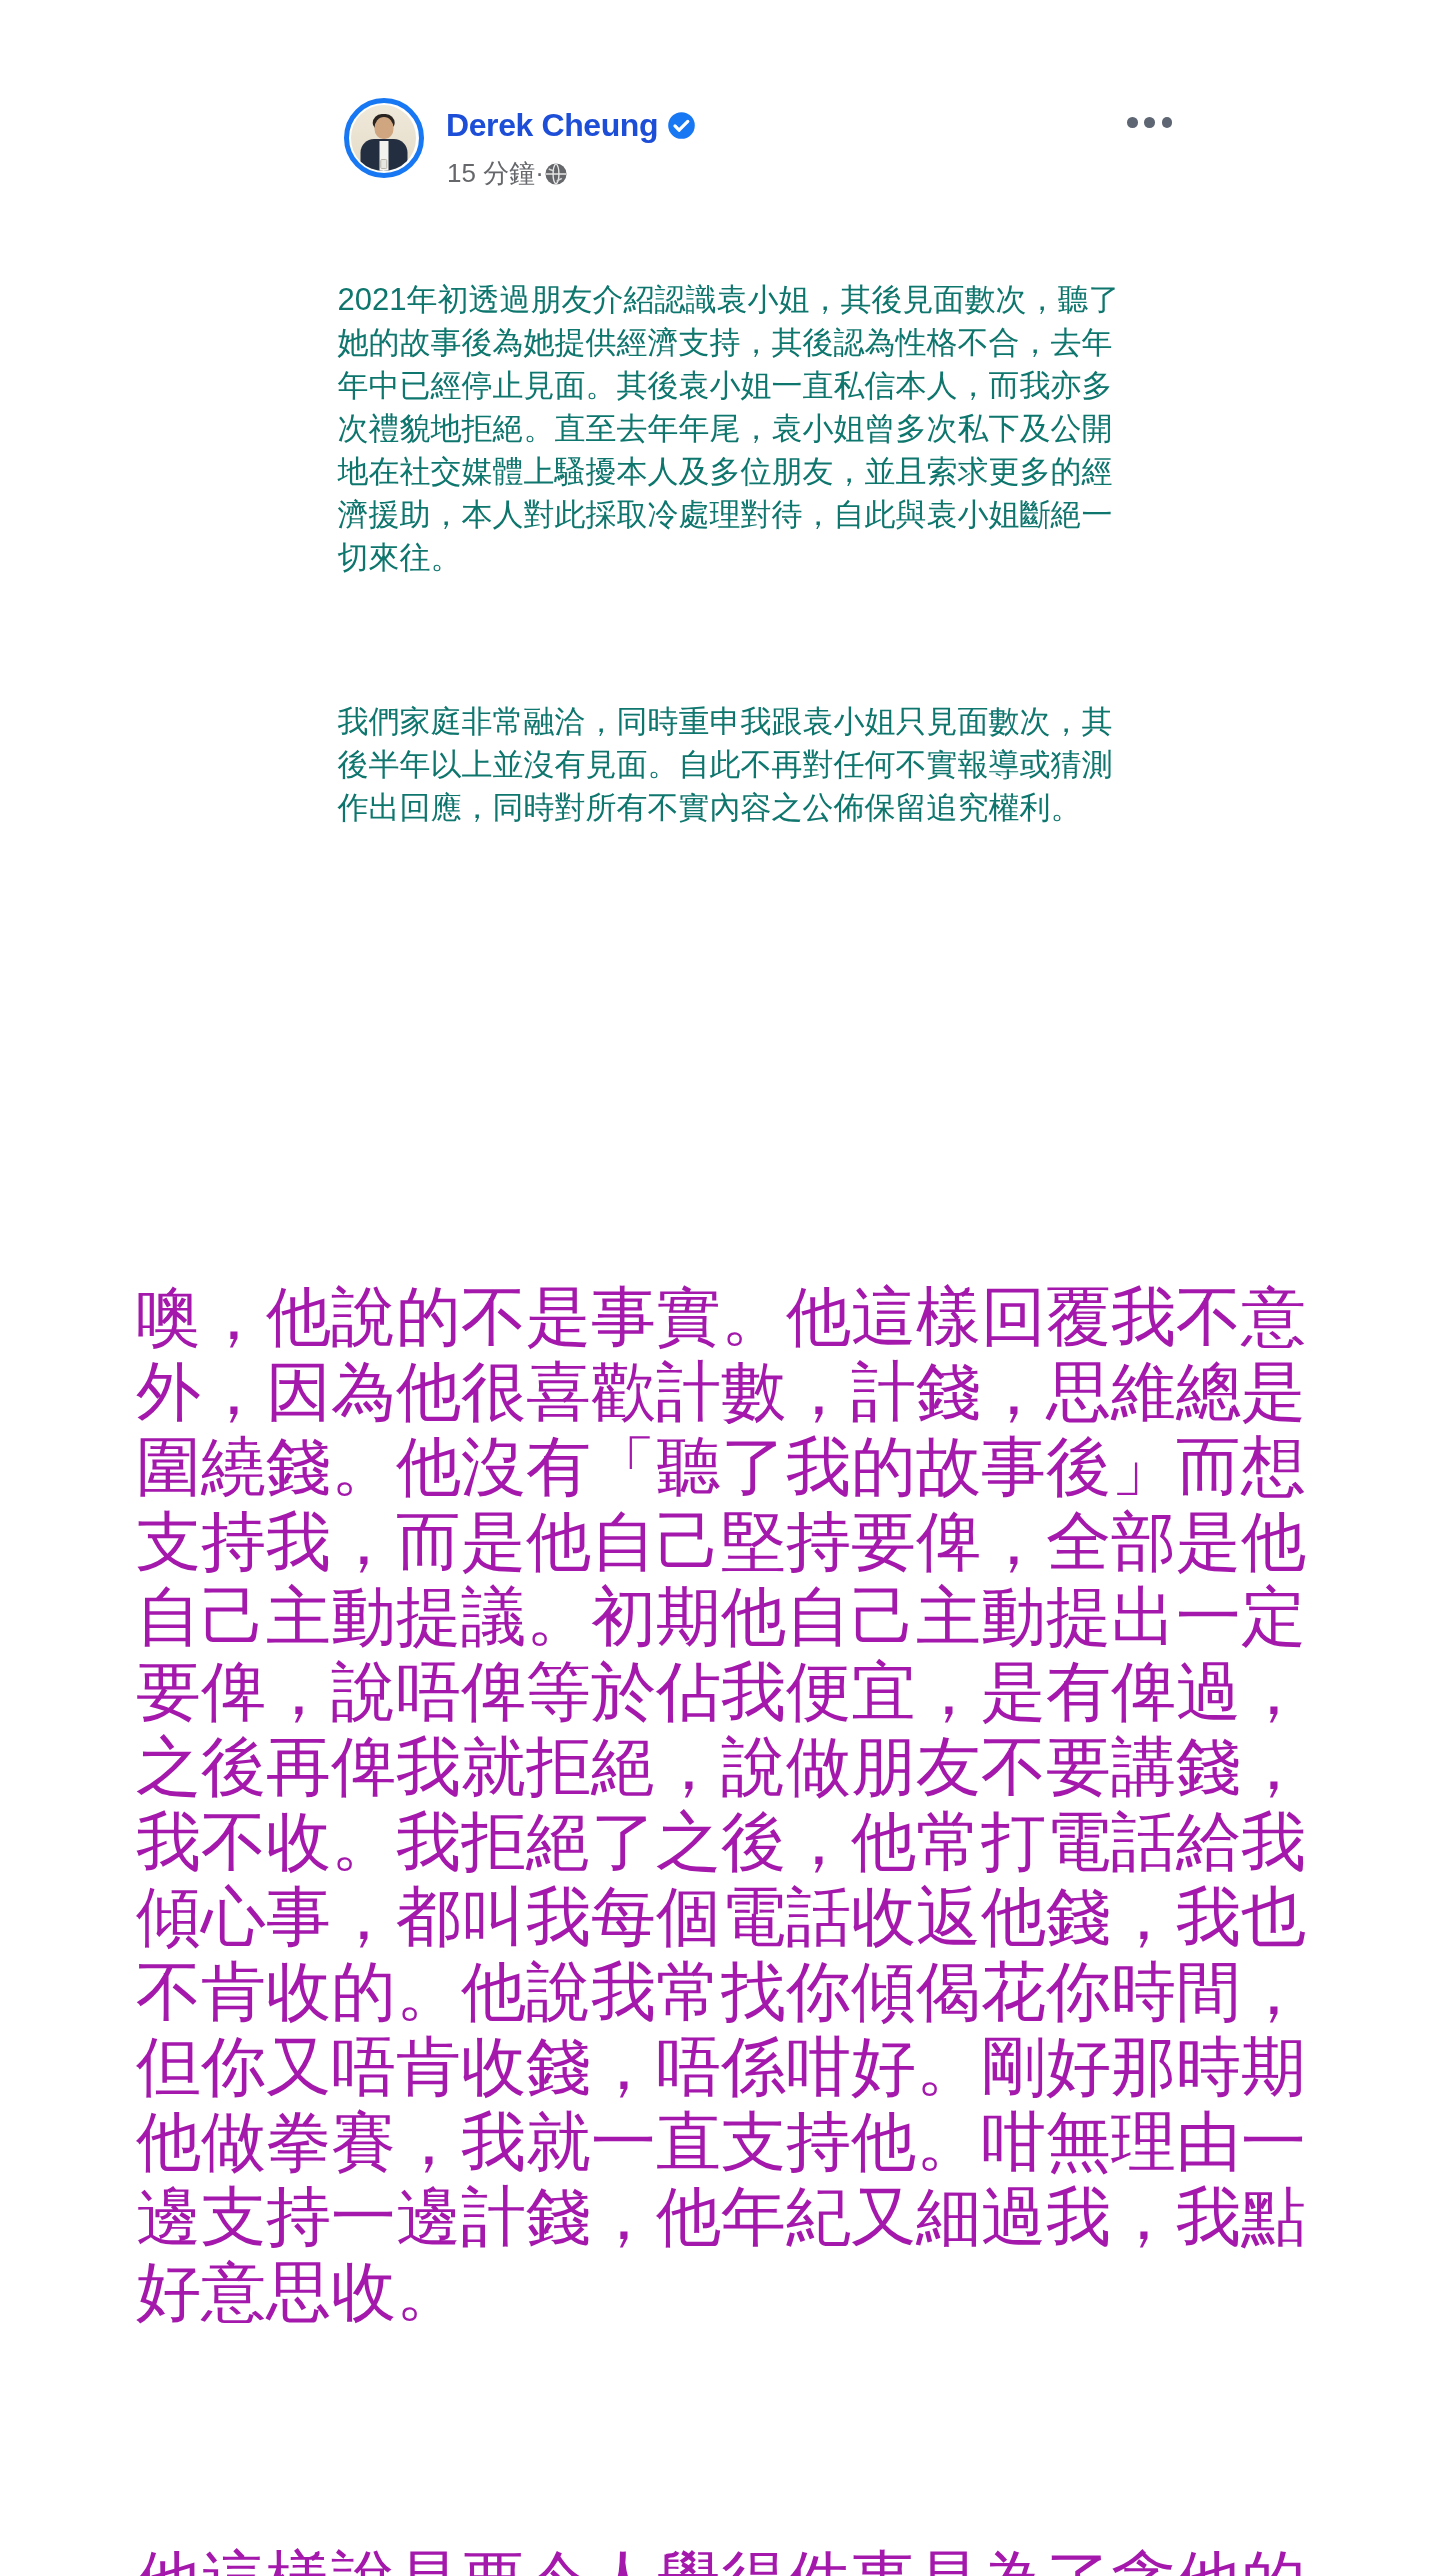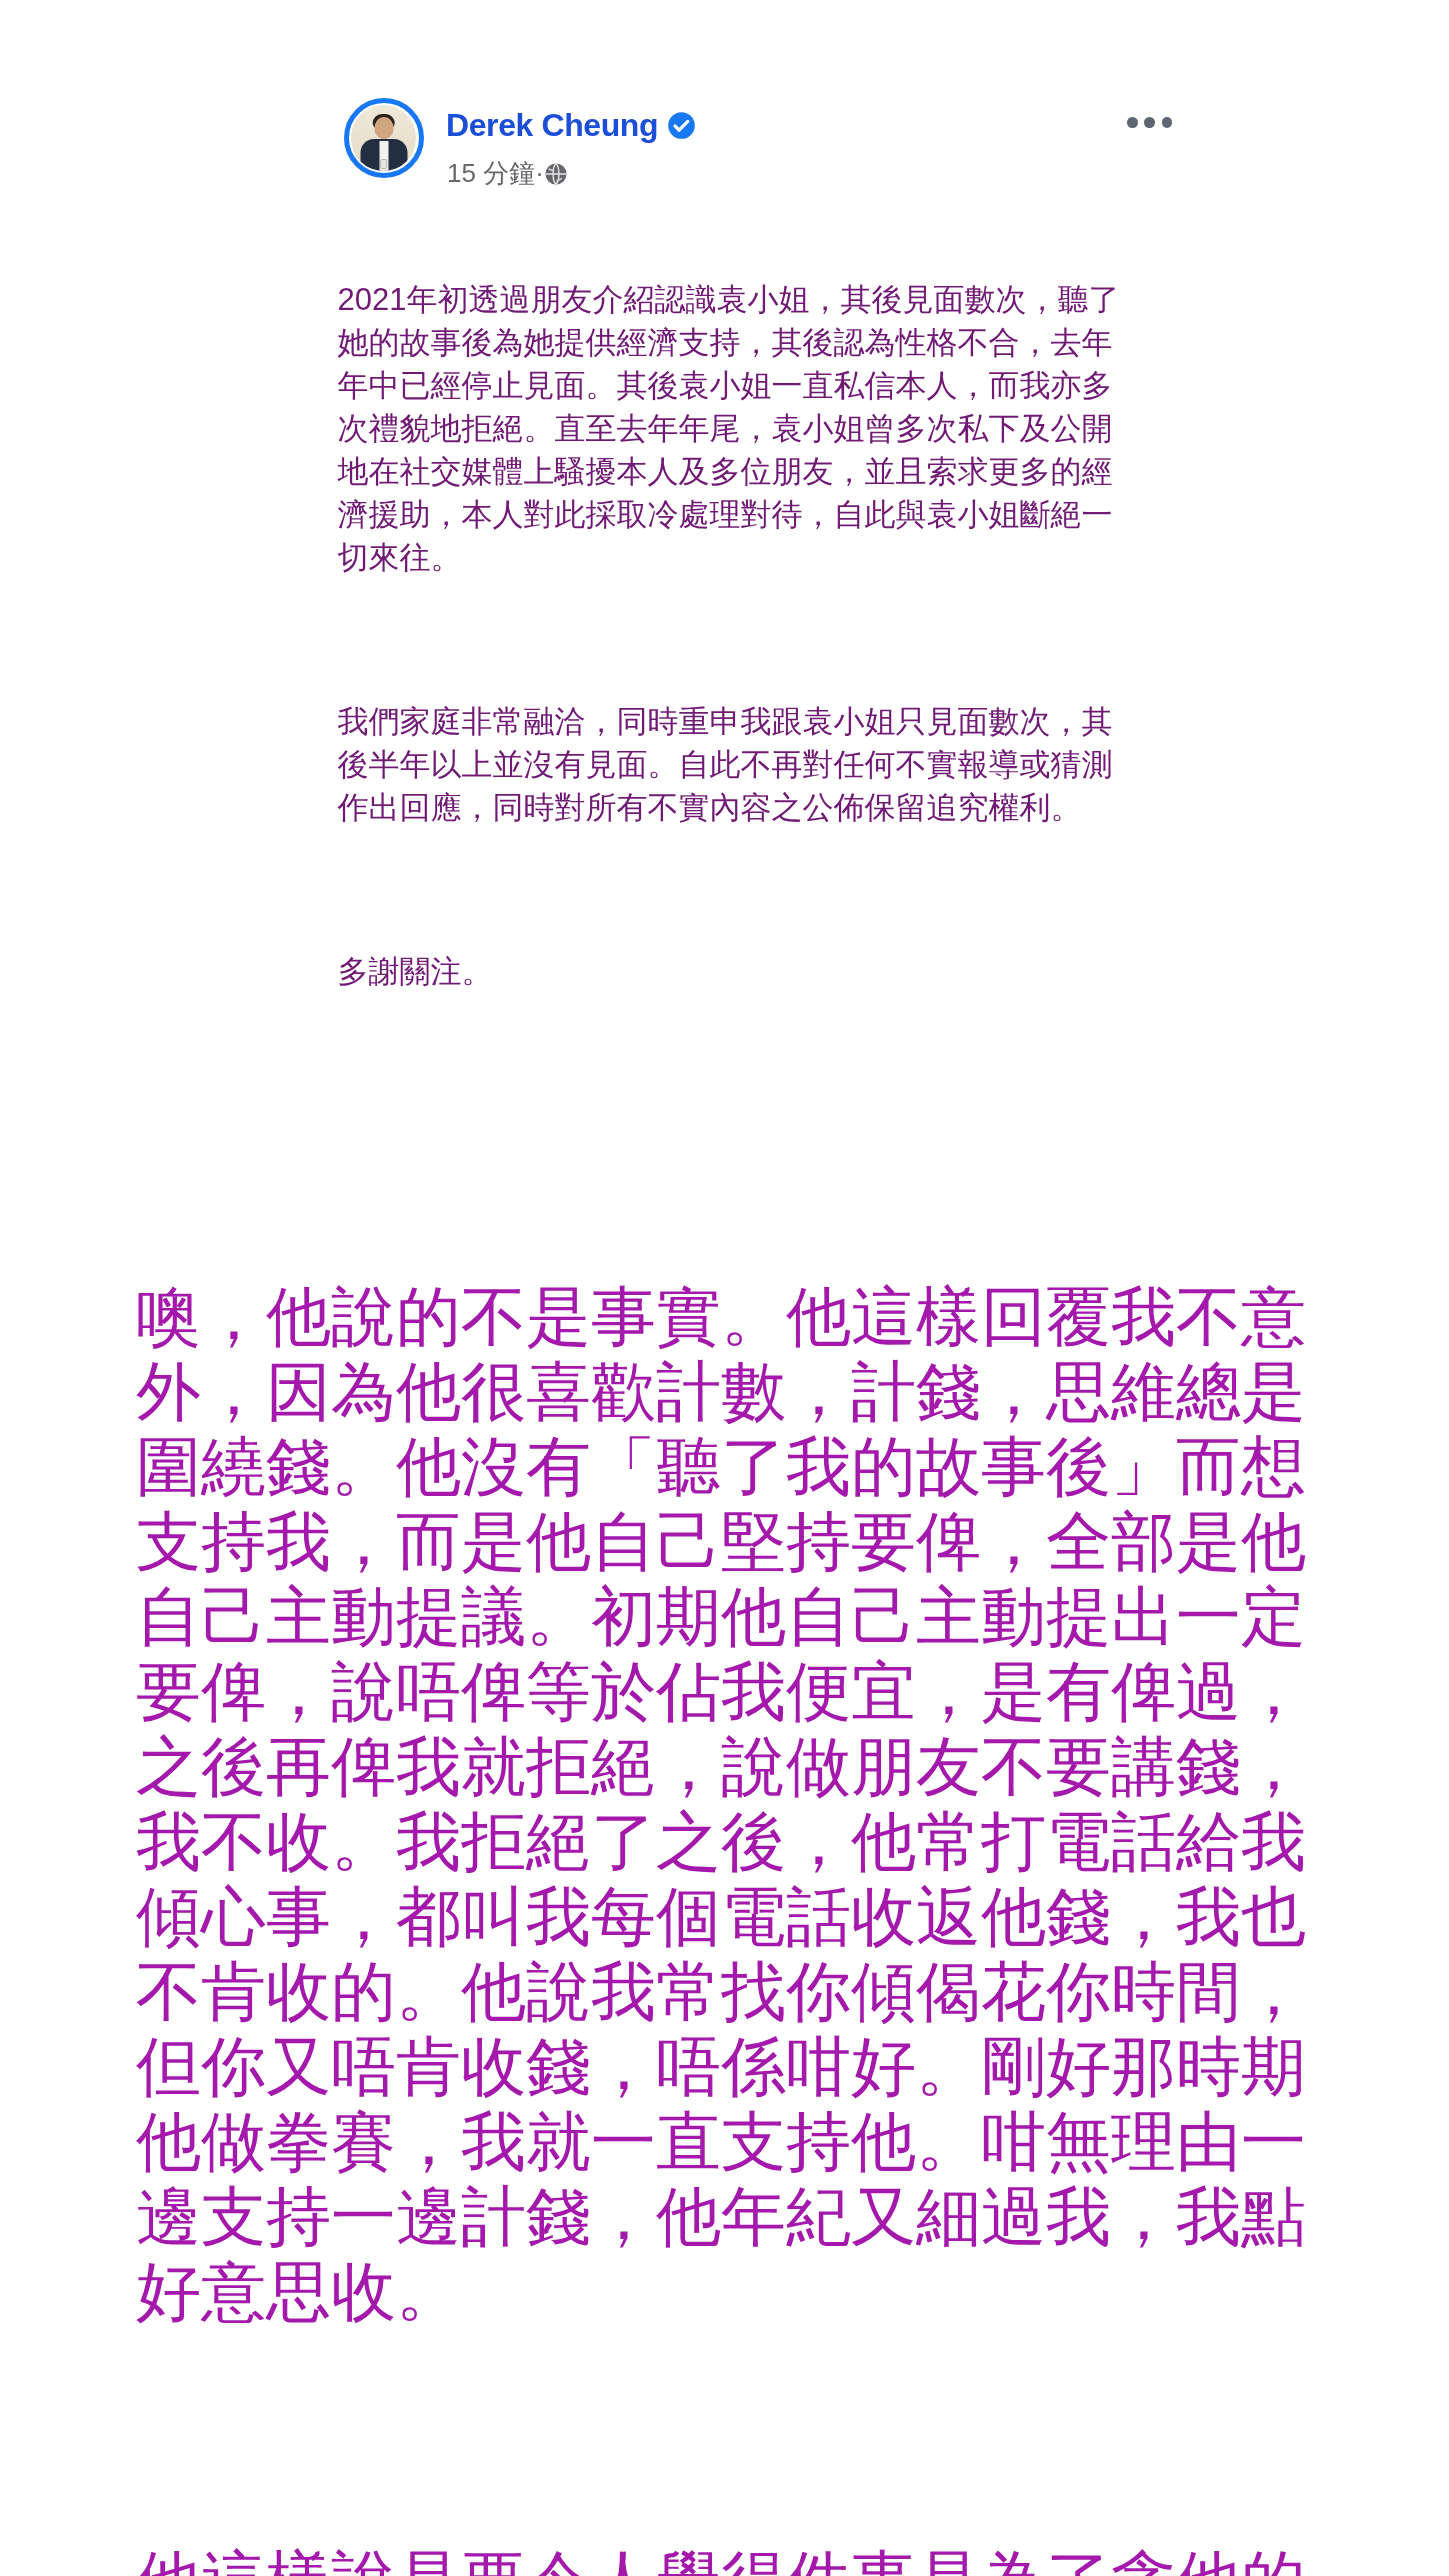--- a/index.html
+++ b/index.html
@@ -89,21 +89,21 @@
   }
   .menu-button .dot {
     width: 10.6px; height: 10.6px; border-radius: 50%;
     background: #5f6673;
   }
 
   .post-body {
     position: absolute; left: 7.5px; top: 192px;
     width: 868px;
     font-size: 31px; line-height: 43px;
-    color: #701a75;
+    color: #0f766e;
     white-space: pre;
   }
   .post-body p { margin: 0 0 35px 0; white-space: pre; }
   .post-body p:last-child { margin-bottom: 0; }
 
   
   .commentary {
     position: absolute; left: 136px; top: 1129px;
     width: 1283px;
     color: #a418ac;
@@ -157,21 +157,20 @@
     <p>2021年初透過朋友介紹認識袁小姐，其後見面數次，聽了
 她的故事後為她提供經濟支持，其後認為性格不合，去年
 年中已經停止見面。其後袁小姐一直私信本人，而我亦多
 次禮貌地拒絕。直至去年年尾，袁小姐曾多次私下及公開
 地在社交媒體上騷擾本人及多位朋友，並且索求更多的經
 濟援助，本人對此採取冷處理對待，自此與袁小姐斷絕一
 切來往。</p>
     <p>我們家庭非常融洽，同時重申我跟袁小姐只見面數次，其
 後半年以上並沒有見面。自此不再對任何不實報導或猜測
 作出回應，同時對所有不實內容之公佈保留追究權利。</p>
-    <p>多謝關注。</p>
   </div>
 
 </div>
 
 <div class="commentary">
   <div class="block">噢，他說的不是事實。他這樣回覆我不意
 外，因為他很喜歡計數，計錢，思維總是
 圍繞錢。他沒有「聽了我的故事後」而想
 支持我，而是他自己堅持要俾，全部是他
 自己主動提議。初期他自己主動提出一定

